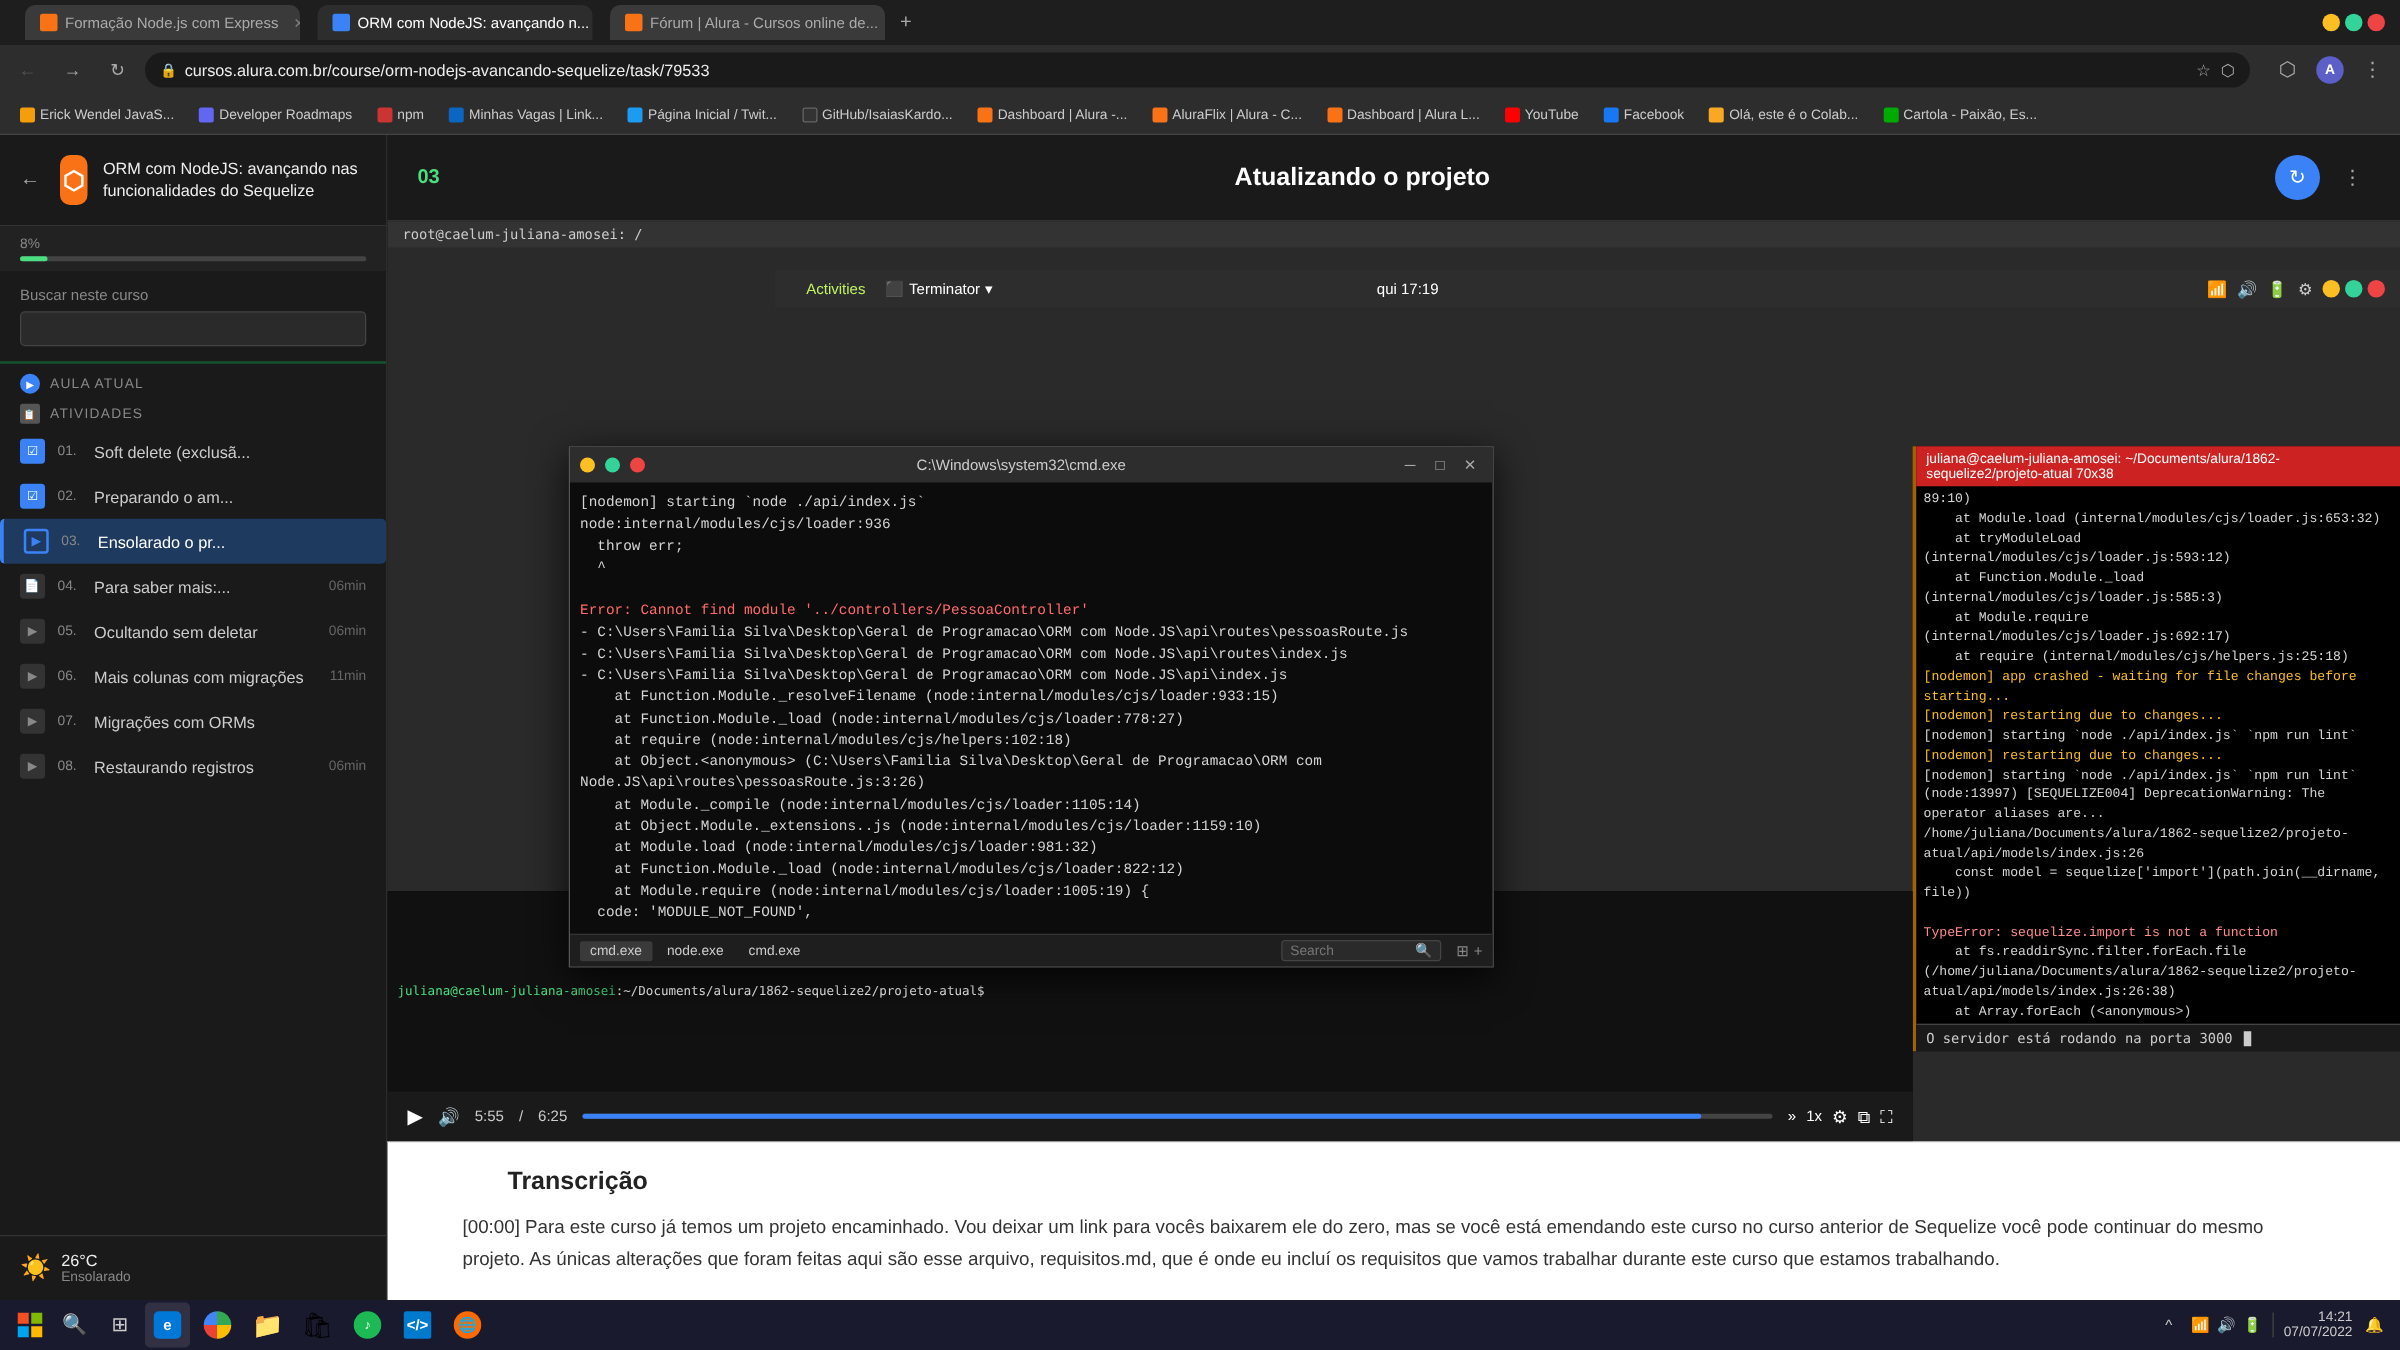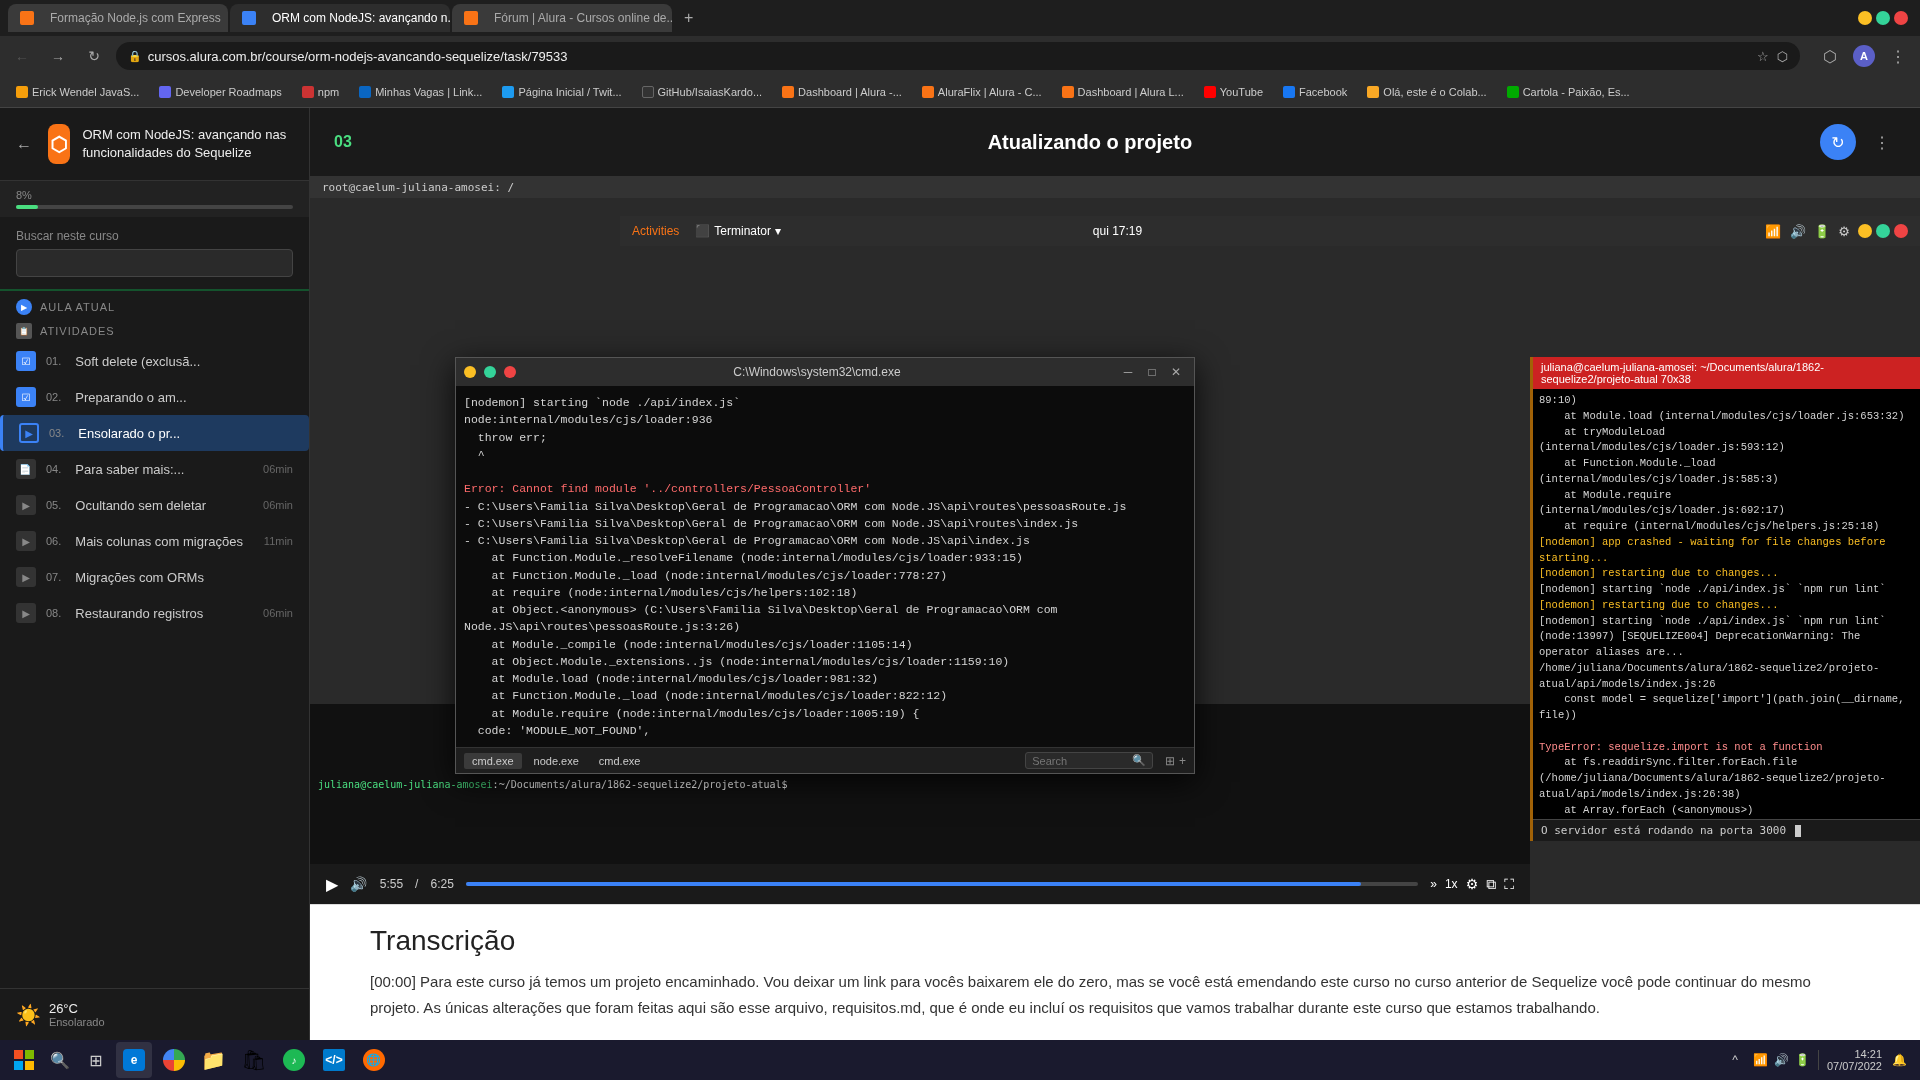--- a/index.html
+++ b/index.html
@@ -1,18 +1,18 @@
 <!DOCTYPE html>
 <html><head>
   <meta charset="utf-8">
   <style>
     * { margin: 0; padding: 0; box-sizing: border-box; }
     body { width: 1920px; height: 1080px; overflow: hidden; font-family: 'Segoe UI', Arial, sans-serif; background: #1a1a2e; }
     .tab-bar { display: flex; align-items: center; background: #1e1e1e; height: 36px; padding: 0 8px; gap: 2px; }
-    .tab { display: flex; align-items: center; height: 28px; padding: 12px 12px; border-radius: 8px 8px 0 0; font-size: 12px; color: #ccc; max-width: 220px; overflow: hidden; white-space: nowrap; text-overflow: ellipsis; cursor: pointer; gap: 16px; }
+    .tab { display: flex; align-items: center; height: 28px; padding: 12px 12px; border-radius: 8px 8px 0 0; font-size: 12px; color: #ccc; max-width: 220px; overflow: hidden; white-space: nowrap; text-overflow: ellipsis; cursor: pointer; gap: 6px; margin-left: 12px; }
     .tab.active { background: #2d2d2d; color: #fff; }
     .tab.inactive { background: #3a3a3a; color: #aaa; }
     .tab-favicon { width: 14px; height: 14px; border-radius: 2px; flex-shrink: 0; }
     .tab-close { margin-left: 6px; opacity: 0.6; font-size: 11px; cursor: pointer; }
     .tab-new { padding: 0 10px; color: #aaa; cursor: pointer; font-size: 16px; }
 
     .address-bar-row { display: flex; align-items: center; background: #2d2d2d; height: 40px; padding: 0 8px; gap: 8px; }
     .nav-btn { width: 28px; height: 28px; display: flex; align-items: center; justify-content: center; color: #aaa; border-radius: 50%; cursor: pointer; font-size: 14px; }
     .nav-btn.disabled { color: #555; cursor: default; }
     .address-bar { flex: 1; height: 28px; background: #1a1a1a; border-radius: 14px; display: flex; align-items: center; padding: 0 12px; color: #eee; font-size: 13px; }
@@ -73,21 +73,21 @@
     .video-controls { background: #1a1a1a; padding: 6px 16px; display: flex; align-items: center; gap: 12px; height: 40px; }
     .v-btn { color: #fff; cursor: pointer; font-size: 16px; }
     .v-time { font-size: 12px; color: #ccc; }
     .v-progress { flex: 1; height: 4px; background: #444; border-radius: 2px; }
     .v-fill { height: 100%; background: #3b82f6; border-radius: 2px; width: 94%; }
     .v-right { display: flex; align-items: center; gap: 8px; margin-left: auto; }
     .v-speed { font-size: 12px; color: #fff; }
 
     
     .gnome-bar { position: absolute; top: 108px; left: 310px; right: 0; height: 30px; background: #2d2d2d; display: flex; align-items: center; padding: 0 12px; z-index: 50; }
-    .gnome-activities { font-size: 12px; color: #f97316; cursor: pointer; margin-right: 16px; }
+    .gnome-activities { font-size: 12px; color: #bef264; cursor: pointer; margin-right: 16px; margin-left: 13px; }
     .gnome-app { font-size: 12px; color: #fff; display: flex; align-items: center; gap: 4px; cursor: pointer; }
     .gnome-time { font-size: 12px; color: #fff; margin: 0 auto; }
     .gnome-right { display: flex; align-items: center; gap: 8px; margin-left: auto; }
     .gnome-icon { color: #ccc; font-size: 13px; cursor: pointer; }
     .gnome-btn-area { display: flex; gap: 4px; }
     .gnome-circle { width: 14px; height: 14px; border-radius: 50%; cursor: pointer; }
 
     
     .taskbar { position: absolute; bottom: 0; left: 0; right: 0; height: 40px; background: #1a1a2e; display: flex; align-items: center; padding: 0 8px; gap: 4px; z-index: 200; }
     .taskbar-right { margin-left: auto; display: flex; align-items: center; gap: 6px; }
@@ -462,21 +462,21 @@
             <span class="v-speed">1x</span>
             <span style="color:#fff;font-size:14px;cursor:pointer;">⚙</span>
             <span style="color:#fff;font-size:14px;cursor:pointer;">⧉</span>
             <span style="color:#fff;font-size:14px;cursor:pointer;">⛶</span>
           </div>
         </div>
       </div>
     </div>
 
     <div style="background:#fff;padding:20px 60px 20px 60px;overflow-y:auto;max-height:220px;border-top:1px solid #ddd;">
-      <h2 style="font-size:28px;font-weight:normal;color:#222;margin-bottom:12px;">Transcrição</h2>
+      <h2 style="font-size:20px;font-weight:bold;color:#222;margin-bottom:12px;margin-left:36px;">Transcrição</h2>
       <p style="font-size:15px;color:#333;line-height:1.7;">[00:00] Para este curso já temos um projeto encaminhado. Vou deixar um link para vocês baixarem ele do zero, mas se você está emendando este curso no curso anterior de Sequelize você pode continuar do mesmo projeto. As únicas alterações que foram feitas aqui são esse arquivo, requisitos.md, que é onde eu incluí os requisitos que vamos trabalhar durante este curso que estamos trabalhando.</p>
     </div>
   </div>
 </div>
 
 <div class="taskbar" style="position:absolute;bottom:0;left:0;width:1920px;height:40px;">
 
   <div style="width:32px;height:32px;display:flex;align-items:center;justify-content:center;cursor:pointer;">
     <svg width="20" height="20" viewBox="0 0 20 20">
       <rect x="0" y="0" width="9" height="9" fill="#f25022"></rect>

